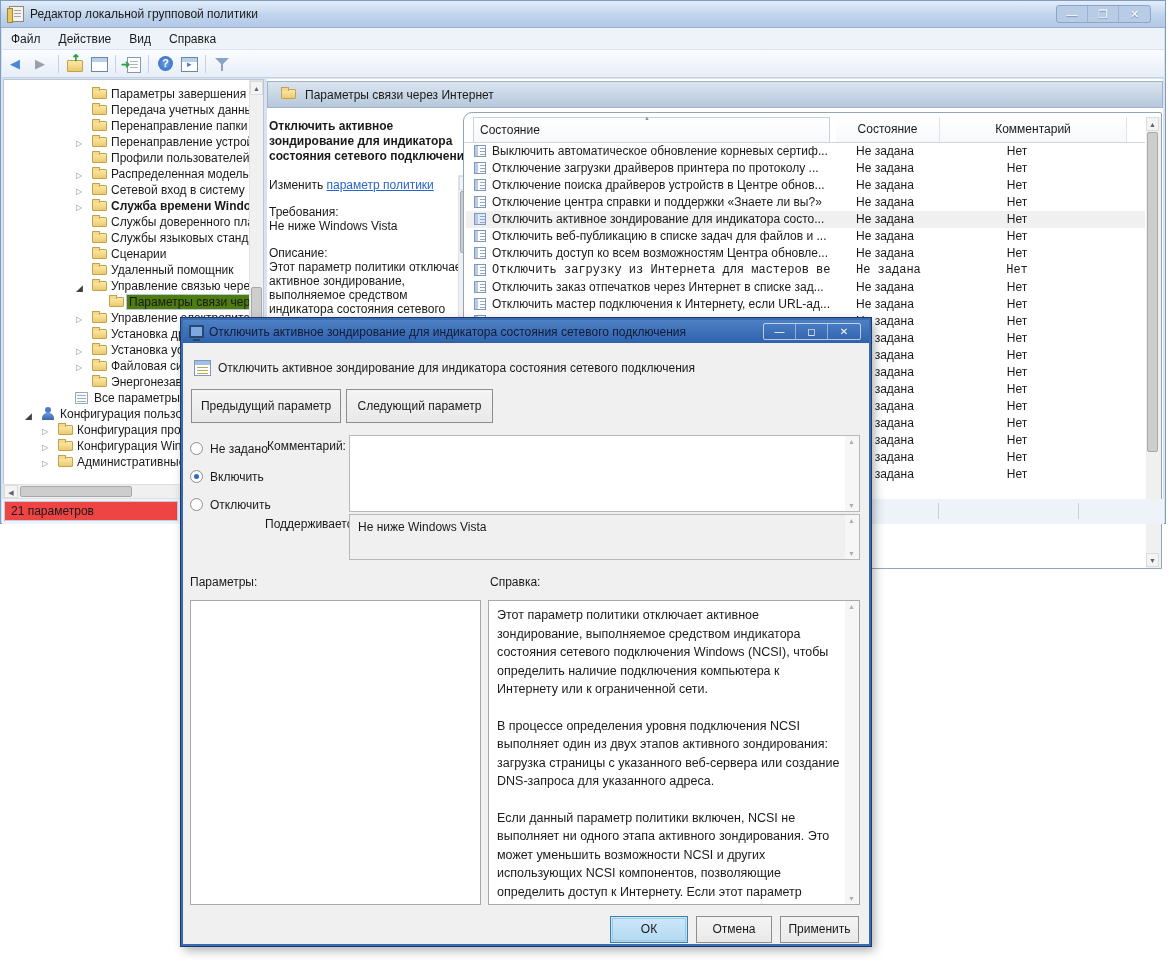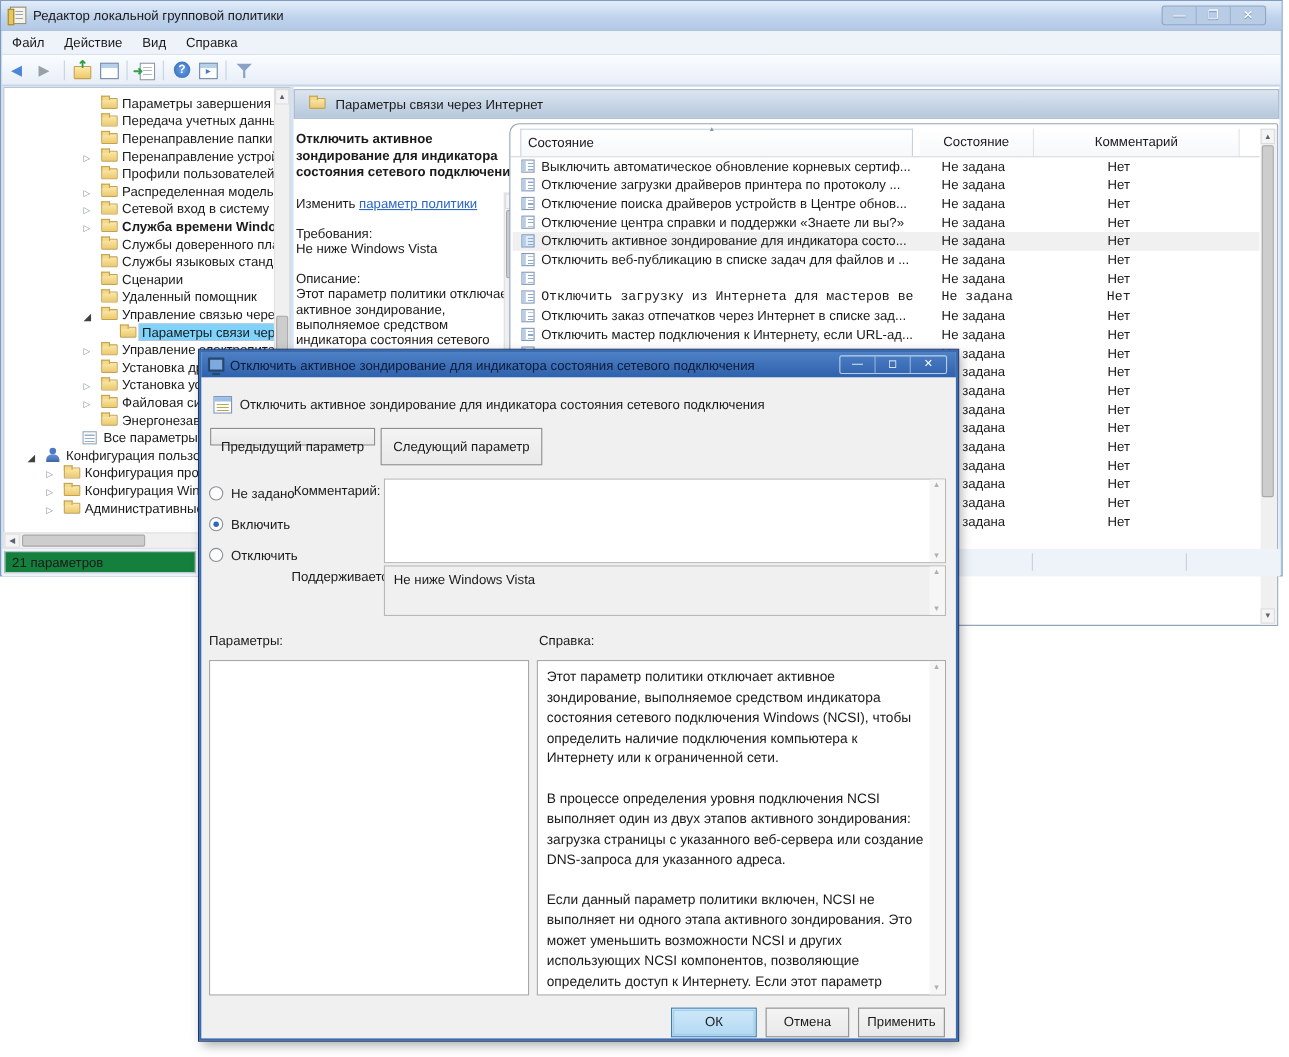--- a/index.html
+++ b/index.html
@@ -55,21 +55,21 @@
     border-left:7px solid transparent; border-right:7px solid transparent; border-top:7px solid #8aa2c4; }
   .ic-filter::after { content:""; position:absolute; left:10px; top:11px; width:2px; height:7px; background:#8aa2c4; }
 
   
   #tree-panel { position:absolute; left:2px; top:78px; width:261px; height:420px;
     background:#fff; border:1px solid #b9c6d6; overflow:hidden; }
   .tree-row { position:absolute; left:0; height:16px; width:100%; white-space:nowrap; line-height:16px; }
   .tree-arrow { position:absolute; top:2px; width:12px; font-size:8px; color:#7f8c9a; }
   .tree-arrow.exp { color:#404040; font-size:9px; }
   .tree-label { position:absolute; top:0; }
-  .tree-label.sel { background:#7dd3fc; border:1px solid #b4c6da; padding:0 2px; margin-left:-2px; line-height:14px; margin-top:0px; }
+  .tree-label.sel { background:#4d7c0f; border:1px solid #b4c6da; padding:0 2px; margin-left:-2px; line-height:14px; margin-top:0px; }
   .tico-folder { position:absolute; top:3px; width:15px; height:10px;
     background:linear-gradient(#fbe8a6,#ecca70); border:1px solid #c4a250; border-radius:1px; }
   .tico-folder::before { content:""; position:absolute; left:-1px; top:-3px; width:6px; height:3px;
     background:#f3d98c; border:1px solid #c4a250; border-bottom:none; }
   .tico-all-settings { position:absolute; top:2px; width:13px; height:12px; background:#fdfdf5;
     border:1px solid #9aa8b8; }
   .tico-all-settings::before { content:""; position:absolute; left:1px; top:2px; right:1px; height:8px;
     background:repeating-linear-gradient(#8fb0d8 0 1px, transparent 1px 3px); }
   .tico-user-config { position:absolute; top:1px; width:14px; height:14px; }
   .tico-user-config::before { content:""; position:absolute; left:4px; top:0; width:6px; height:6px;
@@ -121,21 +121,21 @@
     background:repeating-linear-gradient(#93a8c6 0 1px, transparent 1px 3px); }
   .list-row.sel .row-icon { background:#dcebfa; }
   .cell-name { position:absolute; left:26px; width:338px; overflow:hidden; }
   .cell-state { position:absolute; left:390px; width:100px; }
   .cell-comment { position:absolute; left:476px; width:150px; text-align:center; }
   #list-vscroll { left:682px; top:4px; height:451px; border:none; }
 
   
   #statusbar { position:absolute; left:1px; right:1px; top:498px; height:25px; background:#eef3fa; }
   #status-pane { position:absolute; left:2px; top:2px; width:174px; height:20px; line-height:19px;
-    padding-left:6px; background:#15803d; border:1px solid #c3cdd9; }
+    padding-left:6px; background:#ef4444; border:1px solid #c3cdd9; }
   .status-sep { position:absolute; top:4px; width:1px; height:16px; background:#c6cfda; }
 
   
   #dialog { position:absolute; left:181px; top:318px; width:690px; height:628px;
     background:#f0f0f0; border:2px solid #3a6ab0; outline:1px solid #1c3a6e;
     box-shadow:3px 4px 10px rgba(0,0,0,.35); }
   #dlg-titlebar { position:absolute; left:0; top:0; right:0; height:23px;
     background:linear-gradient(#4d80c4,#2f62ad); display:flex; align-items:center; }
   #dlg-title { color:#0b1a33; font-size:12px; margin-left:5px; color:#0e1c36; }
   #dlg-icon { width:15px; height:13px; margin-left:6px; position:relative;
@@ -148,21 +148,21 @@
   .dwc:last-child { border-right:none; }
 
   #dlg-heading-row { position:absolute; left:11px; top:40px; display:flex; align-items:center; }
   #policy-icon { width:17px; height:16px; position:relative; background:#fff; border:1px solid #7e97ba; margin-right:7px; }
   #policy-icon::before { content:""; position:absolute; left:0; top:0; right:0; height:4px; background:#9ec0e8; }
   #policy-icon::after { content:""; position:absolute; left:2px; top:6px; width:11px; height:7px;
     background:repeating-linear-gradient(#b8a852 0 1px, transparent 1px 3px); }
 
   .btn { position:absolute; background:linear-gradient(#f4f4f4,#e9e9e9); border:1px solid #8e8e8e;
     text-align:center; font-size:12px; color:#1a1a1a; }
-  #btn-prev { left:8px; top:69px; width:150px; height:16px; line-height:32px; }
+  #btn-prev { left:8px; top:69px; width:150px; height:34px; line-height:32px; }
   #btn-next { left:163px; top:69px; width:147px; height:34px; line-height:32px; }
 
   #radio-group { position:absolute; left:7px; top:121px; }
   .radio-row { display:flex; align-items:center; height:15px; margin-bottom:13px; }
   .radio { width:13px; height:13px; border:1px solid #8a9097; border-radius:50%; background:#fdfdfd;
     margin-right:7px; position:relative; }
   .radio.on::after { content:""; position:absolute; left:3px; top:3px; width:5px; height:5px;
     border-radius:50%; background:#2f69bd; }
 
   .dlg-label { position:absolute; font-size:12px; }
@@ -413,20 +413,21 @@
               <span class="cell-comment">Нет</span>
             </div>
             <div class="list-row" style="top: 85px;">
               <span class="row-icon"></span>
               <span class="cell-name">Отключить веб-публикацию в списке задач для файлов и ...</span>
               <span class="cell-state">Не задана</span>
               <span class="cell-comment">Нет</span>
             </div>
             <div class="list-row" style="top: 102px;">
               <span class="row-icon"></span>
+              <span class="cell-name">Отключить доступ ко всем возможностям Центра обновле...</span>
               <span class="cell-state">Не задана</span>
               <span class="cell-comment">Нет</span>
             </div>
             <div class="list-row" style="top: 119px; font-family: Liberation Mono, monospace;">
               <span class="row-icon"></span>
               <span class="cell-name">Отключить загрузку из Интернета для мастеров веб-публи...</span>
               <span class="cell-state">Не задана</span>
               <span class="cell-comment">Нет</span>
             </div>
             <div class="list-row" style="top: 136px;">

